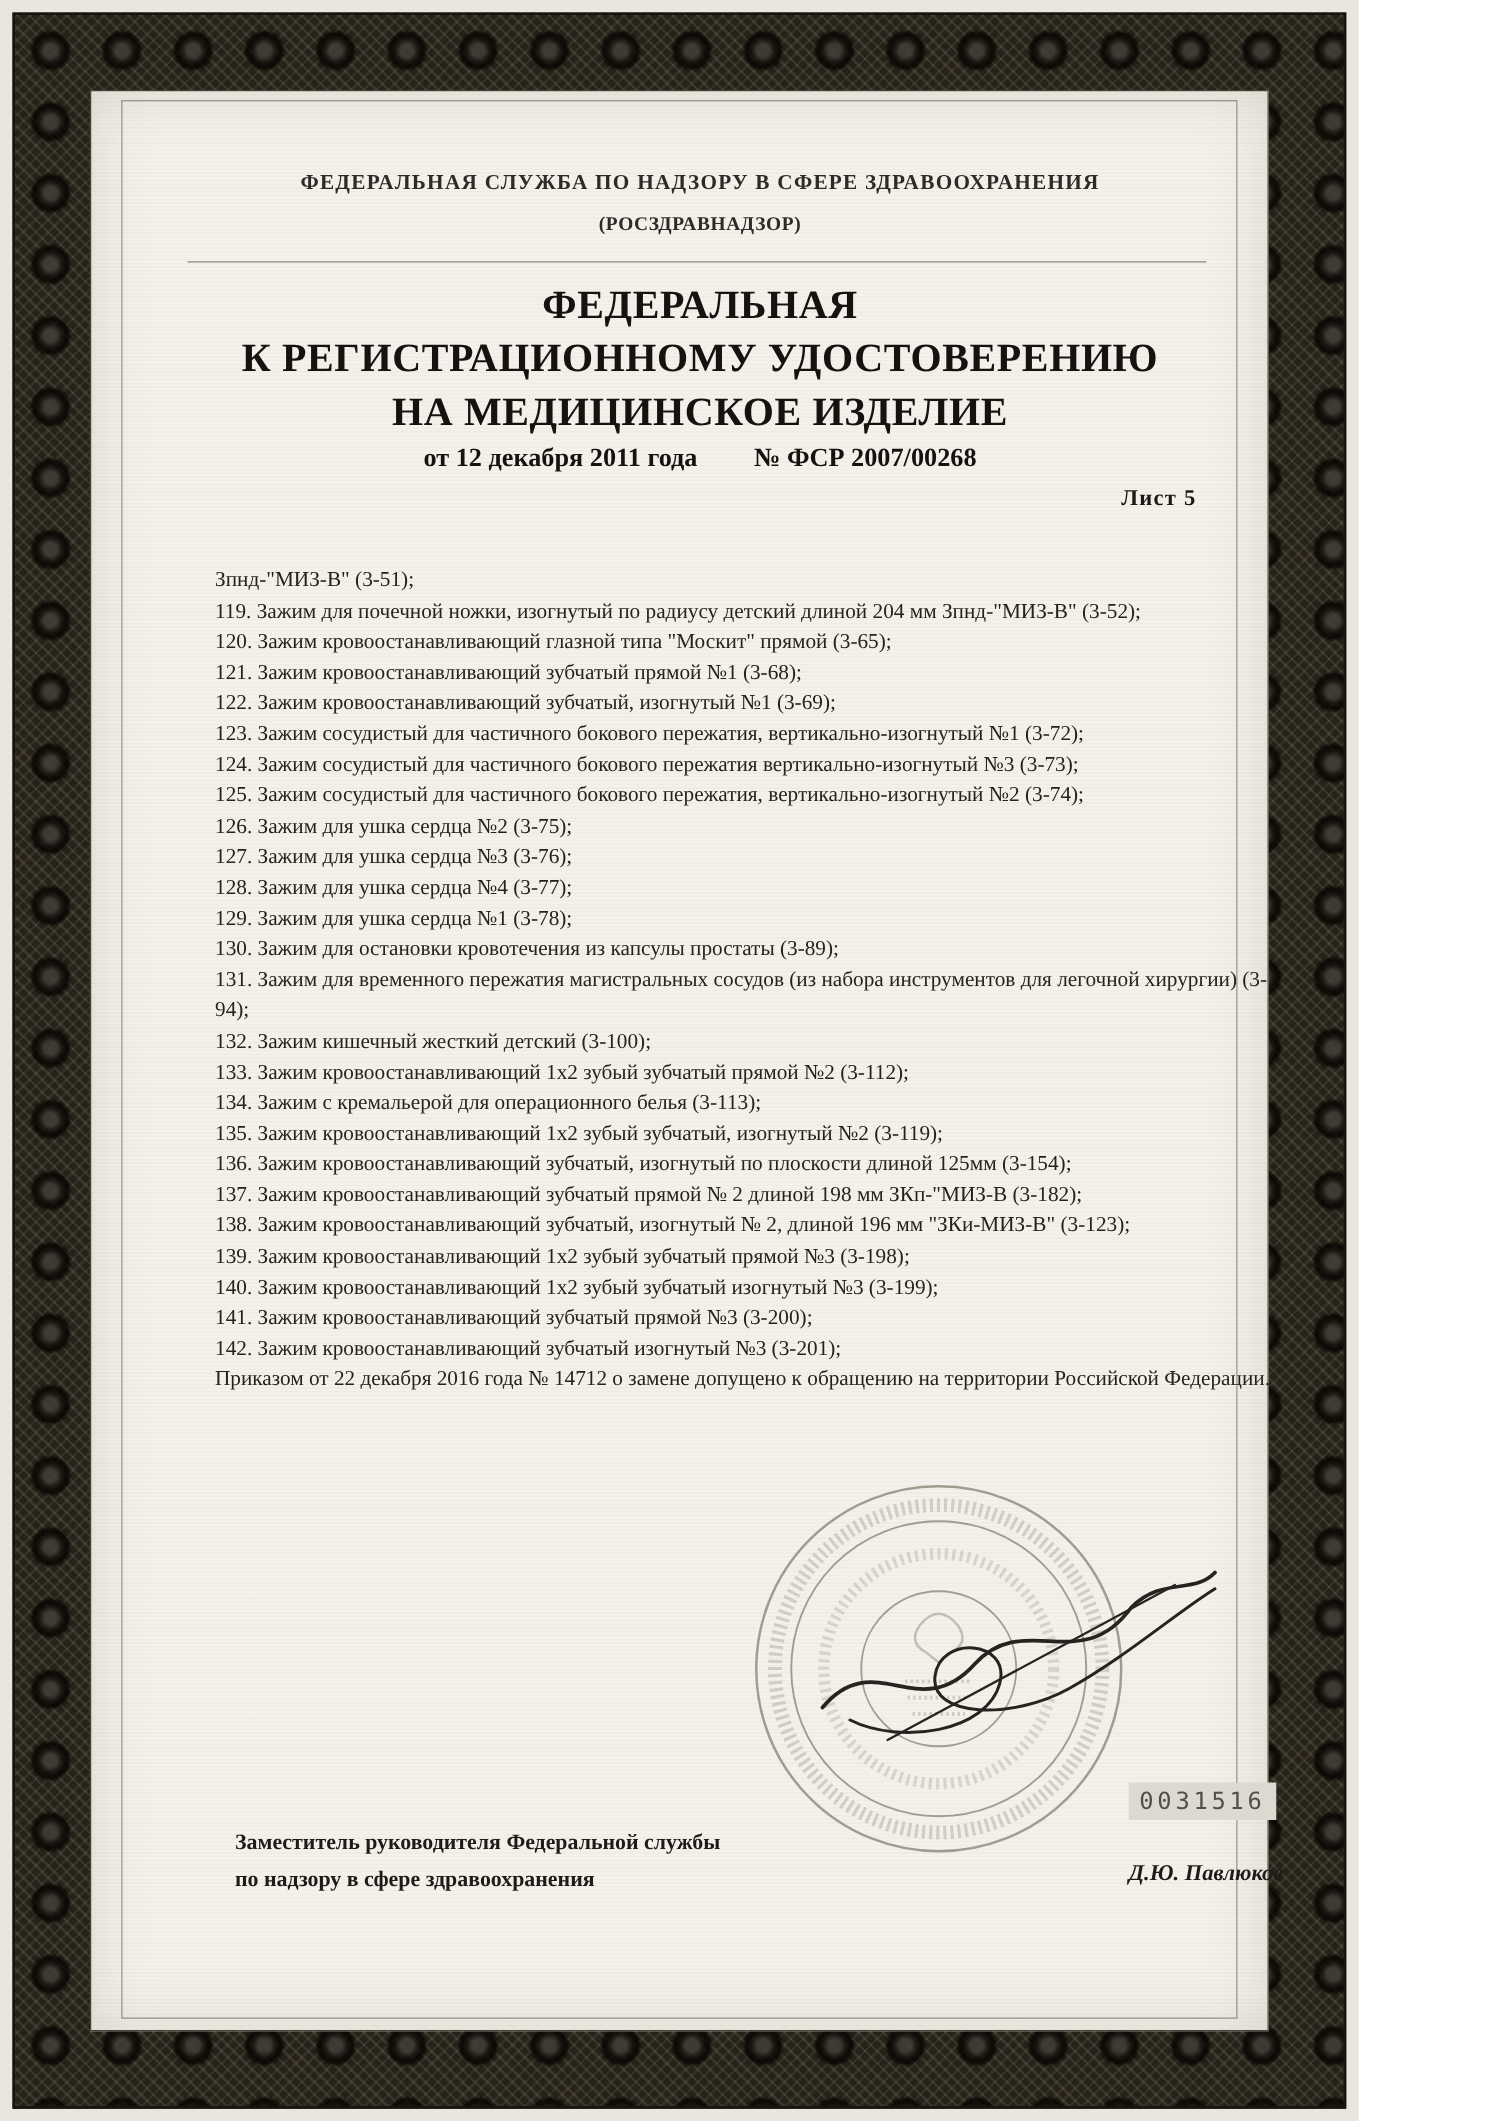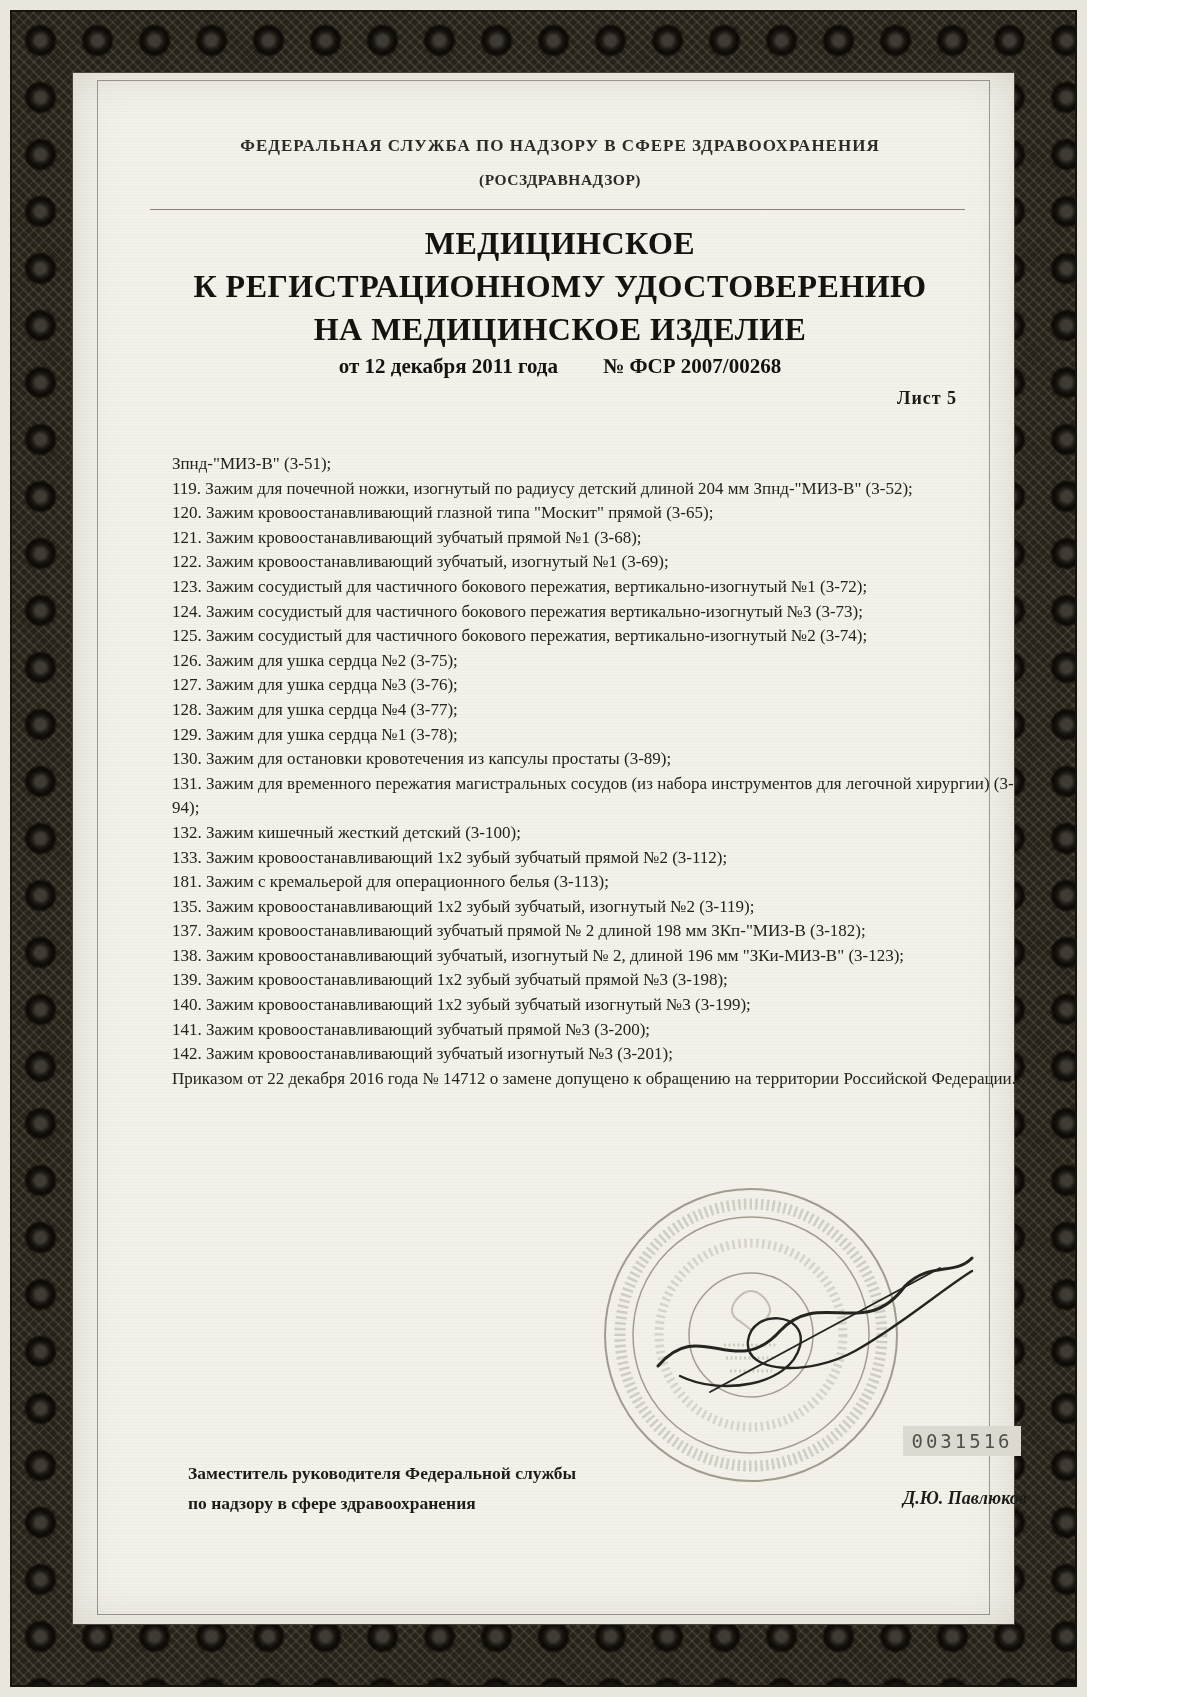--- a/index.html
+++ b/index.html
@@ -95,21 +95,21 @@
   <div class="pinstripe"></div>
 
   <div class="agency">
     <div>ФЕДЕРАЛЬНАЯ СЛУЖБА ПО НАДЗОРУ В СФЕРЕ ЗДРАВООХРАНЕНИЯ</div>
     <div class="sub">(РОСЗДРАВНАДЗОР)</div>
   </div>
 
   <div class="divider"></div>
 
   <div class="doc-title">
-    <div>МЕДИЦИНСКОЕ</div>
+    <div>ФЕДЕРАЛЬНАЯ</div>
     <div>К РЕГИСТРАЦИОННОМУ УДОСТОВЕРЕНИЮ</div>
     <div>НА МЕДИЦИНСКОЕ ИЗДЕЛИЕ</div>
   </div>
 
   <div class="date-row">
     <span>от 12 декабря 2011 года</span>
     <span class="num">№ ФСР 2007/00268</span>
   </div>
 
   <div class="sheet">Лист 5</div>
@@ -125,22 +125,23 @@
         <p>124. Зажим сосудистый для частичного бокового пережатия вертикально-изогнутый №3 (3-73);</p>
         <p>125. Зажим сосудистый для частичного бокового пережатия, вертикально-изогнутый №2 (3-74);</p>
         <p>126. Зажим для ушка сердца №2 (3-75);</p>
         <p>127. Зажим для ушка сердца №3 (3-76);</p>
         <p>128. Зажим для ушка сердца №4 (3-77);</p>
         <p>129. Зажим для ушка сердца №1 (3-78);</p>
         <p>130. Зажим для остановки кровотечения из капсулы простаты (3-89);</p>
         <p>131. Зажим для временного пережатия магистральных сосудов (из набора инструментов для легочной хирургии) (3-94);</p>
         <p>132. Зажим кишечный жесткий детский (3-100);</p>
         <p>133. Зажим кровоостанавливающий 1х2 зубый зубчатый прямой №2 (3-112);</p>
-        <p>181. Зажим с кремальерой для операционного белья (3-113);</p>
+        <p>134. Зажим с кремальерой для операционного белья (3-113);</p>
         <p>135. Зажим кровоостанавливающий 1х2 зубый зубчатый, изогнутый №2 (3-119);</p>
+        <p>136. Зажим кровоостанавливающий зубчатый, изогнутый по плоскости длиной 125мм (3-154);</p>
         <p>137. Зажим кровоостанавливающий зубчатый прямой № 2 длиной 198 мм ЗКп-"МИЗ-В (3-182);</p>
         <p>138. Зажим кровоостанавливающий зубчатый, изогнутый № 2, длиной 196 мм "ЗКи-МИЗ-В" (3-123);</p>
         <p>139. Зажим кровоостанавливающий 1х2 зубый зубчатый прямой №3 (3-198);</p>
         <p>140. Зажим кровоостанавливающий 1х2 зубый зубчатый изогнутый №3 (3-199);</p>
         <p>141. Зажим кровоостанавливающий зубчатый прямой №3 (3-200);</p>
         <p>142. Зажим кровоостанавливающий зубчатый изогнутый №3 (3-201);</p>
       </div>
     <p>Приказом от 22 декабря 2016 года № 14712 о замене допущено к обращению на территории Российской Федерации.</p>
   </div>
 

